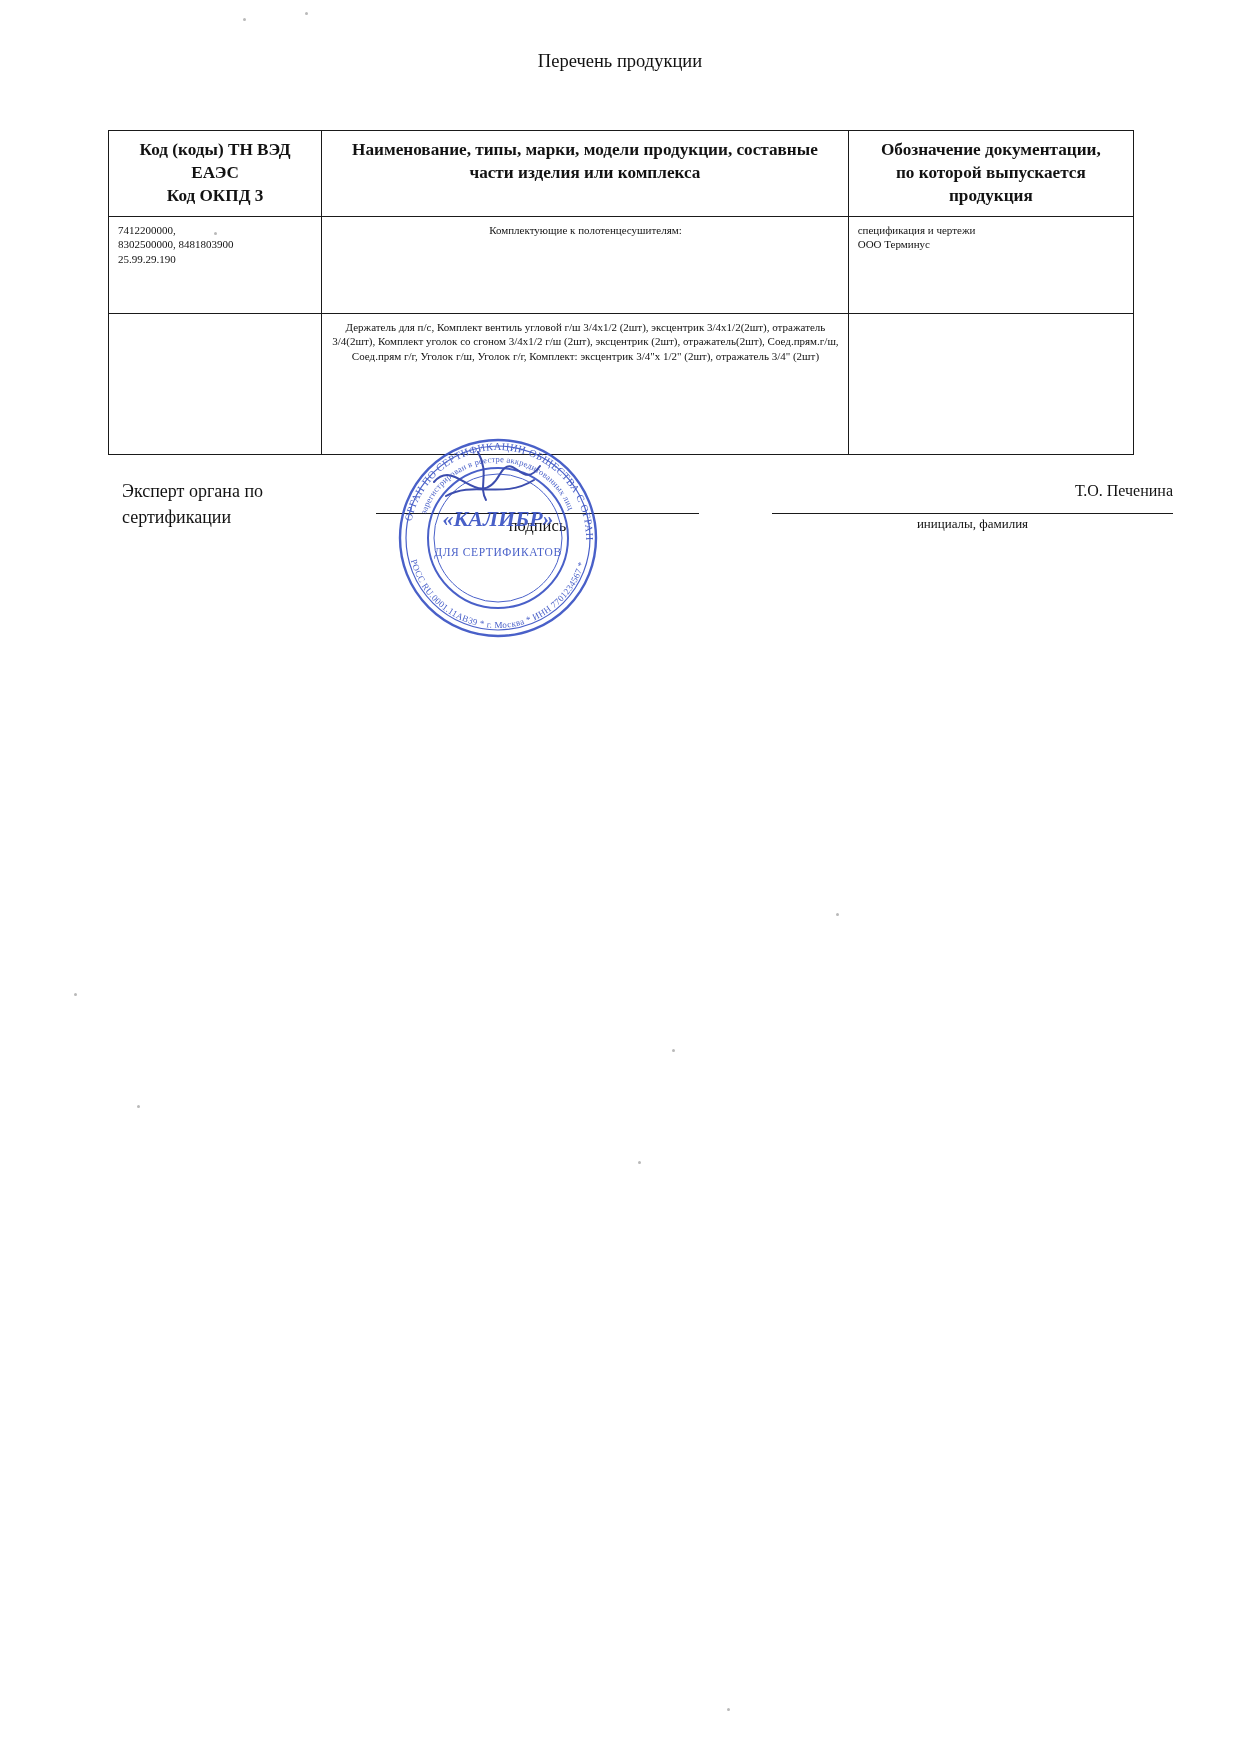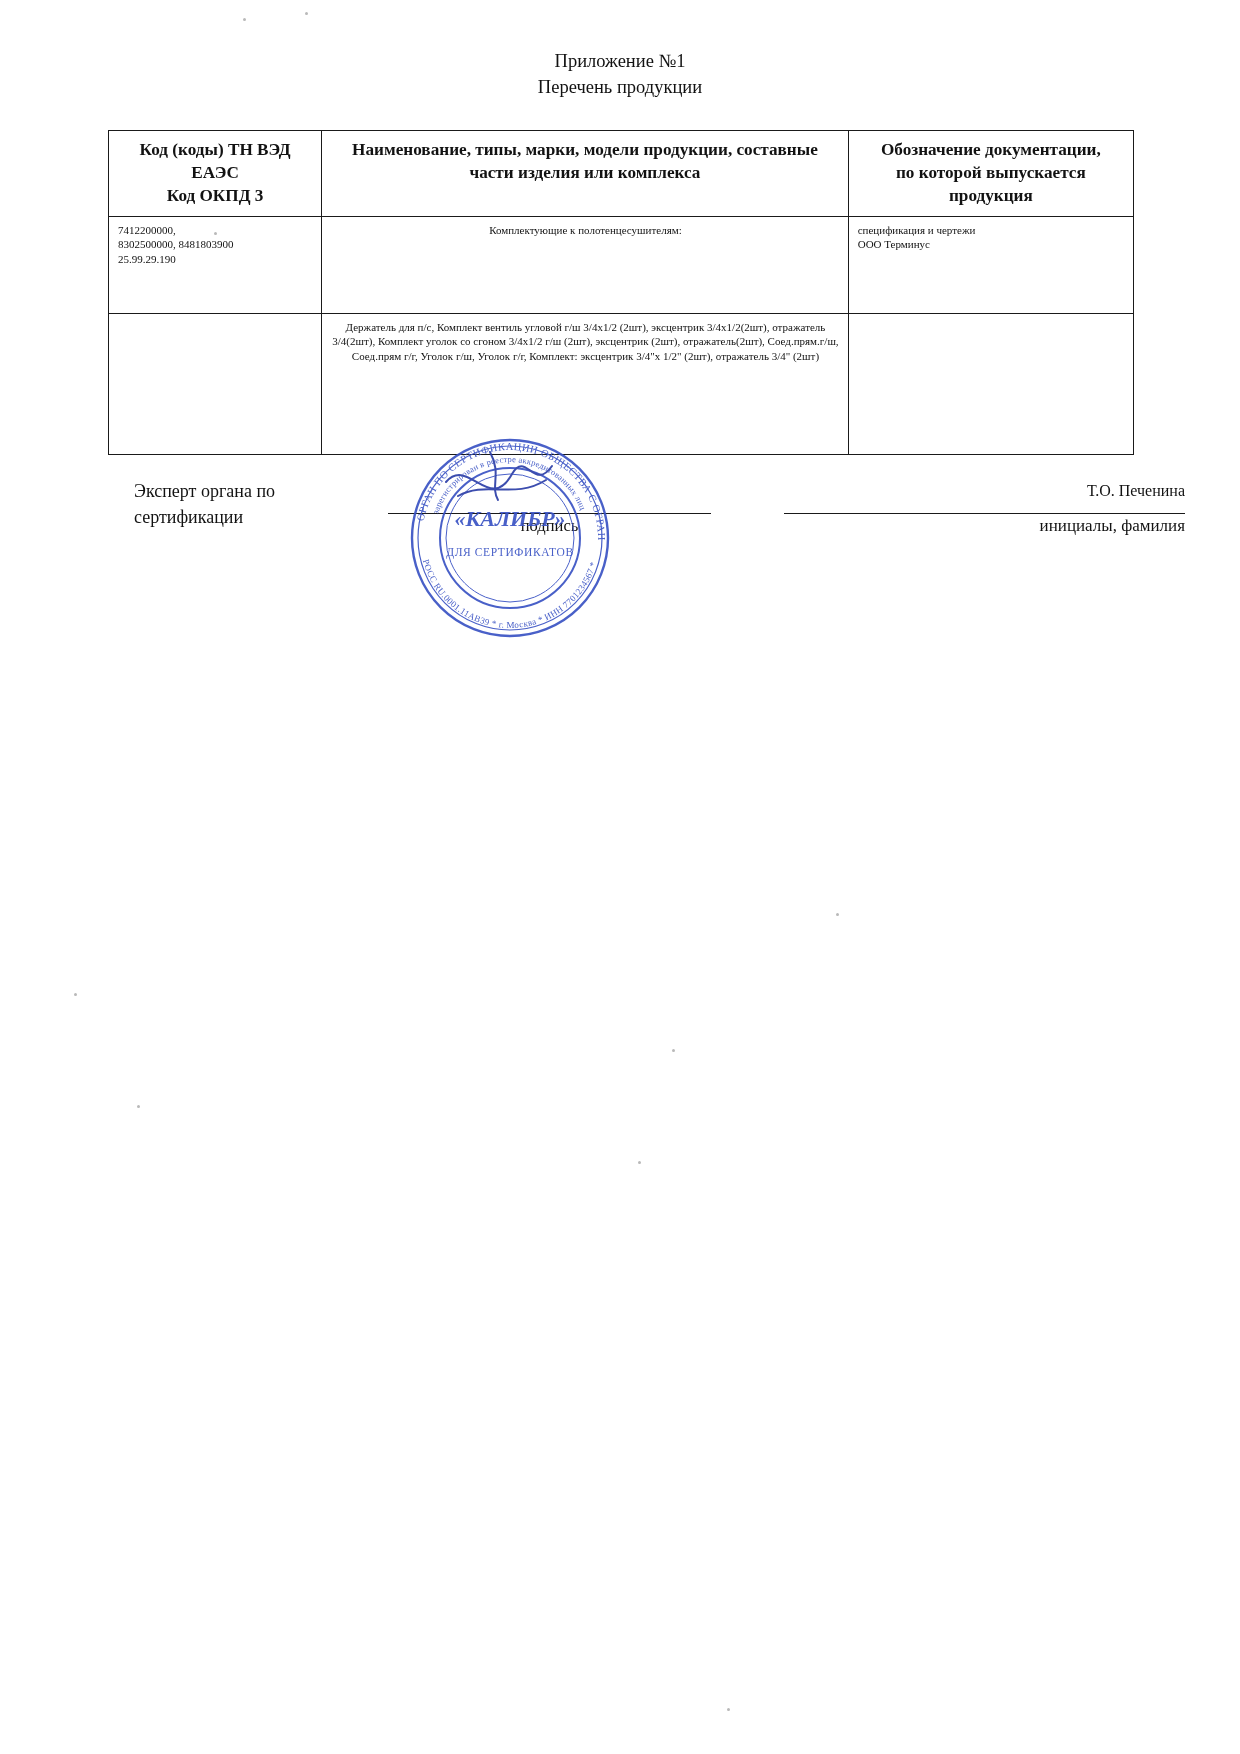--- a/index.html
+++ b/index.html
@@ -71,21 +71,21 @@
   .row-1 td { height: 84px; }
   .row-2 td { height: 128px; }
 
   .cell-desc { line-height: 1.37; text-align: center; }
   .cell-doc { line-height: 1.4; font-size: 17.4px; }
   .cell-doc div { white-space: nowrap; }
 
   
   .sign-block {
     position: absolute;
-    left: 16px;
+    left: 4px;
     top: 470px;
     width: 1148px;
     height: 230px;
   }
   .expert-label {
     position: absolute;
     left: 118px;
     top: 8px;
     font-size: 18px;
     line-height: 1.45;
@@ -119,22 +119,22 @@
     top: 12px;
     width: 401px;
     text-align: right;
     font-size: 16px;
   }
   .sig-caption-2 {
     position: absolute;
     left: 768px;
     top: 46px;
     width: 401px;
-    text-align: right;
-    font-size: 17px;
+    text-align: center;
+    font-size: 13px;
   }
 
   
   .stamp {
     position: absolute;
     left: 378px;
     top: -48px;
     width: 232px;
     height: 232px;
     color: #3a53c4;
@@ -150,21 +150,20 @@
     background: #b9b9b9;
     border-radius: 50%;
   }
 </style>
 </head>
 <body>
 
 <div class="page">
 
   <div class="doc-header">
-    <span class="line">Приложение №1</span>
     <span class="line">Перечень продукции</span>
   </div>
 
   <table class="product-table">
     <colgroup>
       <col class="col-a">
         <col class="col-b">
         <col class="col-c">
     </colgroup>
     <thead>

